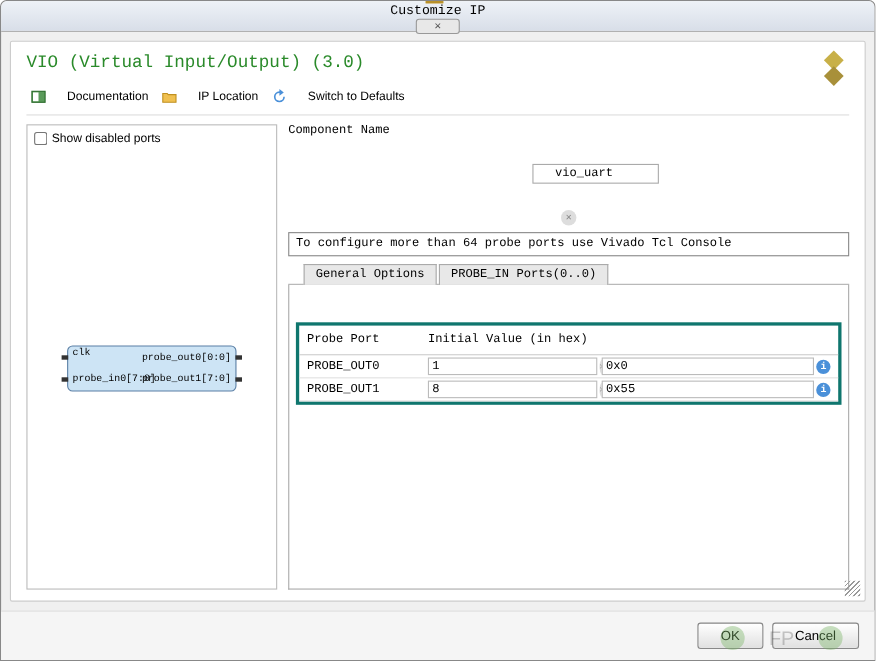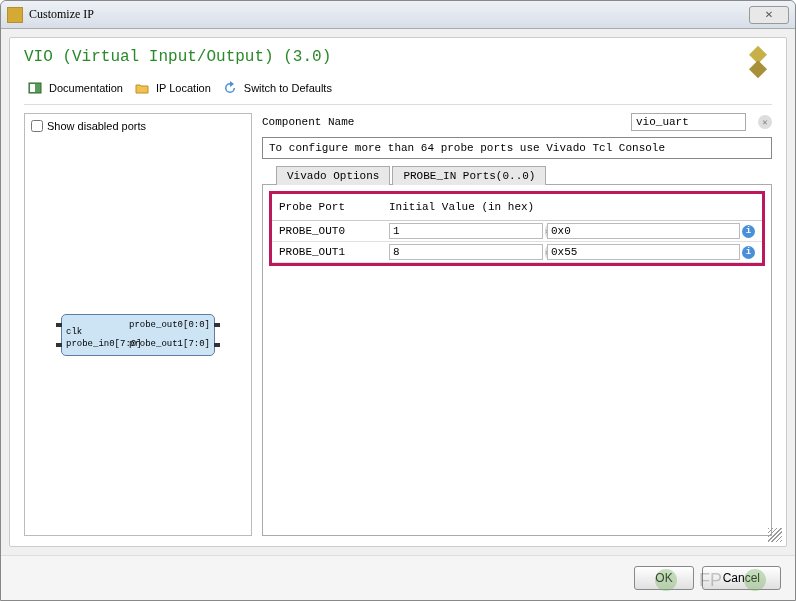--- a/index.html
+++ b/index.html
@@ -22,22 +22,23 @@
       flex-direction: column;
     }
     .titlebar {
       height: 28px;
       background: linear-gradient(#eef2f7, #d8dee8);
       border-bottom: 1px solid #aaa;
       border-radius: 6px 6px 0 0;
       display: flex;
       align-items: center;
       padding: 0 6px;
-      font-family: Liberation Serif, serif;
+      font-family: Liberation Mono, monospace;
       font-size: 12px;
+      flex-direction: column;
     }
     .titlebar .ticon {
       width: 16px; height: 16px;
       background: #d4a935;
       border: 1px solid #b8902a;
       margin-right: 6px;
     }
     .titlebar .spacer { flex: 1; }
     .close-btn {
       width: 40px; height: 18px;
@@ -79,21 +80,21 @@
       align-items: center;
       gap: 4px;
       padding: 4px 0 8px 0;
       border-bottom: 1px solid #ddd;
       font-family: "Segoe UI", sans-serif;
       font-size: 11px;
     }
     .toolbar .tb-item {
       display: flex;
       align-items: center;
-      gap: 7px;
+      gap: 19px;
       padding: 1px 4px;
       cursor: pointer;
     }
     .tb-icon { width: 14px; height: 14px; }
     .main-area {
       display: flex;
       flex: 1;
       margin-top: 8px;
       min-height: 0;
     }
@@ -127,50 +128,51 @@
       border: 1px solid #5a7fa5;
       border-radius: 5px;
       position: relative;
       font-size: 9px;
       font-family: "Courier New", monospace;
     }
     .ip-port {
       position: absolute;
       line-height: 1;
     }
-    .ip-port.left-top { left: 4px; top: 13px; }
+    .ip-port.left-top { left: 4px; top: 2px; }
     .ip-port.left-bot { left: 4px; bottom: 6px; }
     .ip-port.right-top { right: 4px; top: 6px; }
     .ip-port.right-bot { right: 4px; bottom: 6px; }
     .pin {
       position: absolute;
       width: 6px; height: 4px;
       background: #333;
     }
     .pin.l { left: -6px; }
     .pin.r { right: -6px; }
     .pin.t1 { top: 8px; }
     .pin.t2 { top: 28px; }
     .right-pane {
       flex: 1;
       display: flex;
       flex-direction: column;
     }
     .comp-name-row {
       display: flex;
       align-items: center;
-      gap: 12px;
+      gap: 24px;
       margin-bottom: 6px;
       font-size: 11px;
+      flex-direction: column;
     }
     .comp-name-row label { flex-shrink: 0; margin-right: auto; }
     .comp-name-input {
       width: 115px;
       border: 1px solid #aaa;
-      padding: 2px 4px;
+      padding: 2px 20px;
       font-family: "Courier New", monospace;
       font-size: 11px;
       background: #fff;
       margin-left: 48px;
     }
     .comp-clear {
       width: 14px; height: 14px;
       border-radius: 50%;
       background: #ddd;
       color: #888;
@@ -214,22 +216,23 @@
     }
     .tab-content {
       flex: 1;
       border: 1px solid #aaa;
       border-top: none;
       background: #fff;
       padding: 6px;
       overflow: auto;
     }
     .probe-table-wrap {
-      border: 3px solid #be185d;
+      border: 3px solid #0f766e;
       padding: 0;
+      margin-top: 28px;
     }
     .probe-header {
       display: grid;
       grid-template-columns: 110px 158px 1fr;
       border-bottom: 1px solid #ccc;
       padding: 6px 4px;
       font-size: 11px;
     }
     .probe-row {
       display: grid;
@@ -384,21 +387,21 @@
       <div class="right-pane">
         <div class="comp-name-row">
           <label>Component Name</label>
           <input class="comp-name-input" value="vio_uart" style="">
           <div class="comp-clear">✕</div>
         </div>
 
         <div class="info-box">To configure more than 64 probe ports use Vivado Tcl Console</div>
 
         <div class="tab-strip">
-          <div class="tab">Vivado Options</div>
+          <div class="tab">General Options</div>
           <div class="tab">PROBE_IN Ports(0..0)</div>
         </div>
 
         <div class="tab-content">
           <div class="probe-table-wrap">
             <div class="probe-header">
               <div class="probe-cell">Probe Port</div>
               <div class="probe-cell">Initial Value (in hex)</div>
             </div>
 

